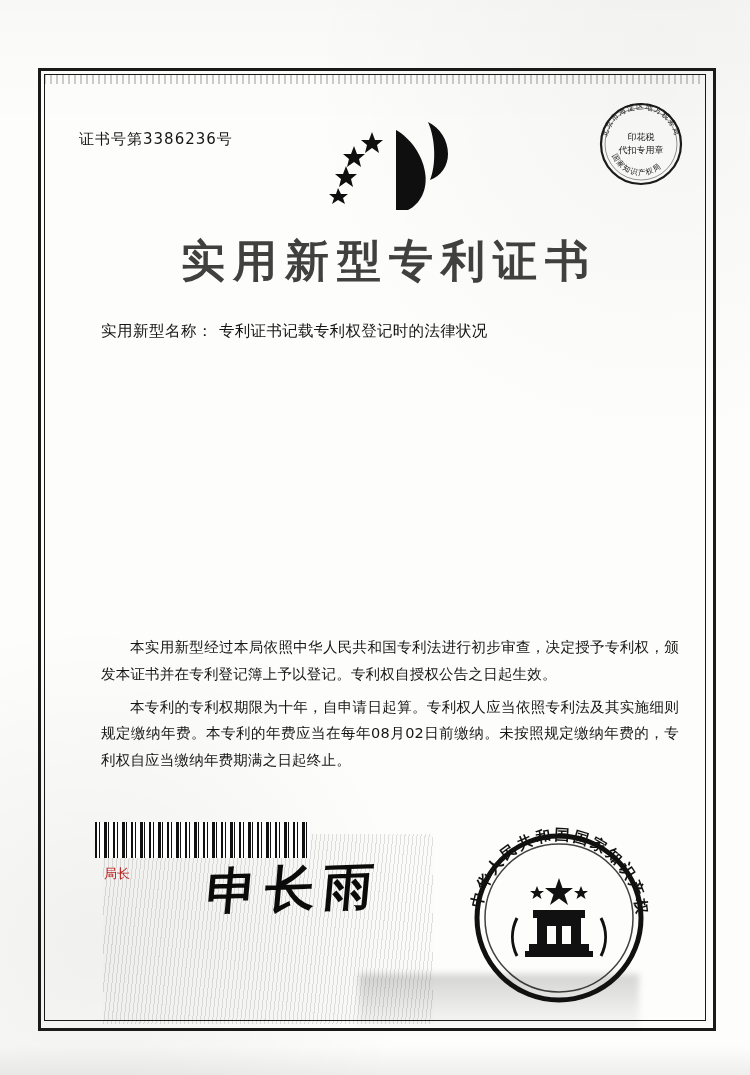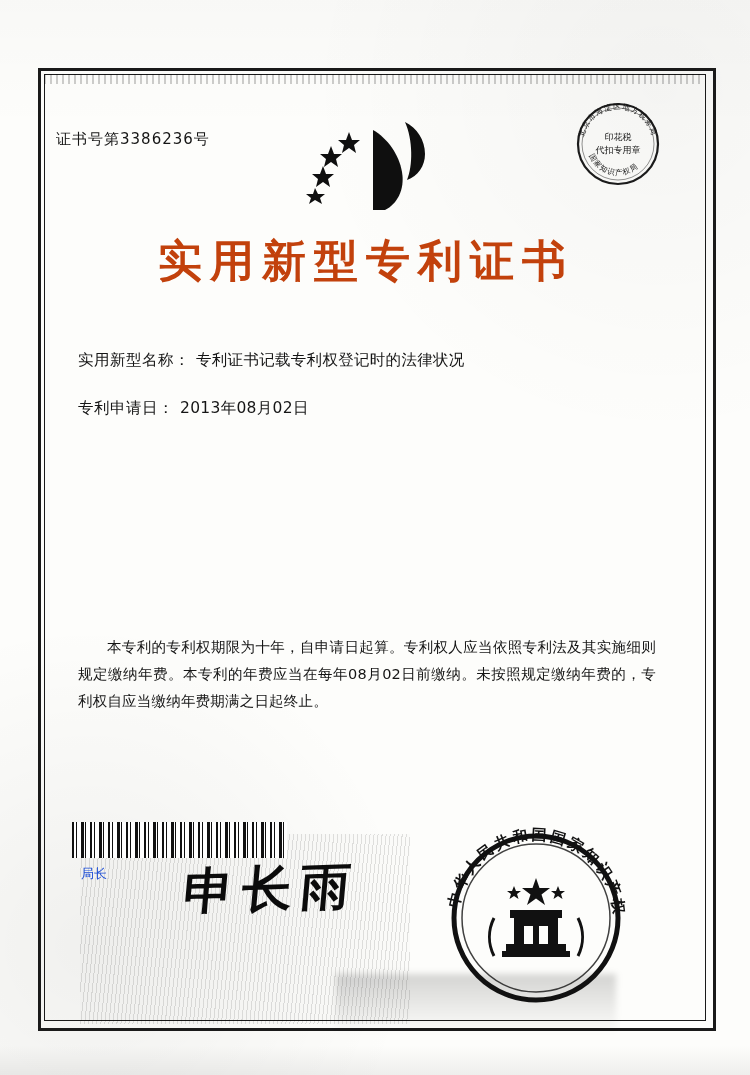--- a/index.html
+++ b/index.html
@@ -56,21 +56,21 @@
     height: 10px;
     background:
       repeating-linear-gradient(90deg,
         rgba(0,0,0,0.55) 0px, rgba(0,0,0,0.55) 2px,
         rgba(0,0,0,0) 2px, rgba(0,0,0,0) 6px);
     opacity: .35;
   }
 
   .content {
     position: absolute;
-    left: 36px;
+    left: 59px;
     top: 74px;
     width: 660px;
     height: 945px;
   }
 
   
   .cert-no {
     position: absolute;
     left: 20px;
     top: 56px;
@@ -101,37 +101,36 @@
   .title {
     position: absolute;
     left: 0;
     right: 0;
     top: 158px;
     text-align: center;
     font-family: "DejaVu Serif", "Liberation Serif", serif;
     font-weight: bold;
     font-size: 44px;
     letter-spacing: 8px;
-    color: #c2410c;
+    color: #404040;
   }
 
   
   .fields {
     position: absolute;
     left: 42px;
     top: 248px;
     width: 580px;
   }
   .field-row {
     display: flex;
     align-items: baseline;
     margin-bottom: 29px;
     font-size: 15.5px;
     line-height: 1.2;
-    margin-top: 29px;
   }
   .field-label {
     white-space: nowrap;
     font-family: "DejaVu Sans", "Liberation Sans", sans-serif;
     letter-spacing: 0.5px;
   }
   .field-value {
     margin-left: 6px;
     font-family: "DejaVu Sans", "Liberation Sans", sans-serif;
     letter-spacing: 0.3px;
@@ -187,21 +186,21 @@
   }
 
   
   .director-label {
     position: absolute;
     left: 45px;
     top: 790px;
     font-size: 13px;
     line-height: 1.5;
     font-family: "DejaVu Sans", "Liberation Sans", sans-serif;
-    color: #1d4ed8;
+    color: #b91c1c;
     width: 30px;
   }
 
   
   .seal-big {
     position: absolute;
     left: 400px;
     top: 744px;
     width: 200px;
     height: 200px;
@@ -291,27 +290,24 @@
       </svg>
     </div>
 
     <div class="title">实用新型专利证书</div>
 
     <div class="fields">
       <div class="field-row">
         <span class="field-label">实用新型名称：</span>
         <span class="field-value">专利证书记载专利权登记时的法律状况</span>
       </div>
-      <div class="field-row">
-        <span class="field-label">专利申请日：</span>
-        <span class="field-value">2013年08月02日</span>
-      </div>
     </div>
 
     <div class="body-text">
+      <p>本实用新型经过本局依照中华人民共和国专利法进行初步审查，决定授予专利权，颁发本证书并在专利登记簿上予以登记。专利权自授权公告之日起生效。</p>
       <p>本专利的专利权期限为十年，自申请日起算。专利权人应当依照专利法及其实施细则规定缴纳年费。本专利的年费应当在每年08月02日前缴纳。未按照规定缴纳年费的，专利权自应当缴纳年费期满之日起终止。</p>
     </div>
 
     <div class="smudge"></div>
     <div class="smudge2"></div>
 
     <div class="barcode">
       <div class="bars"></div>
     </div>
 

